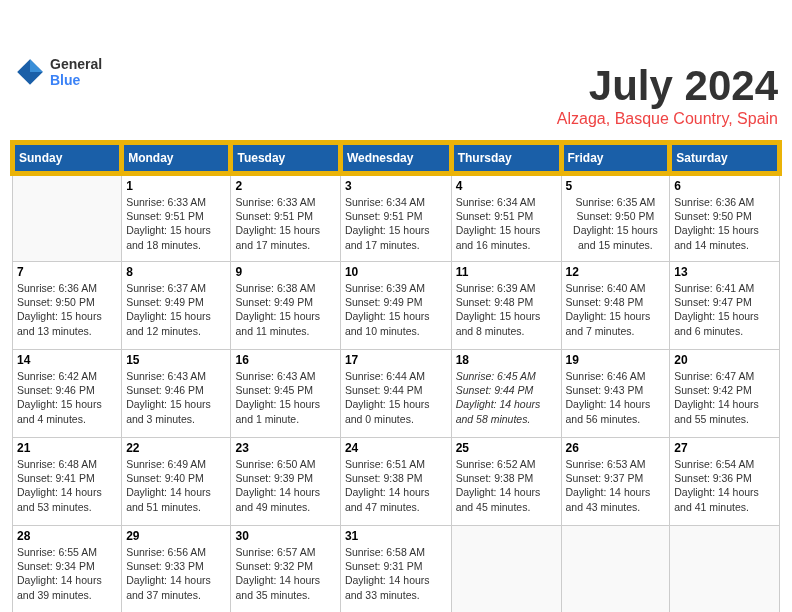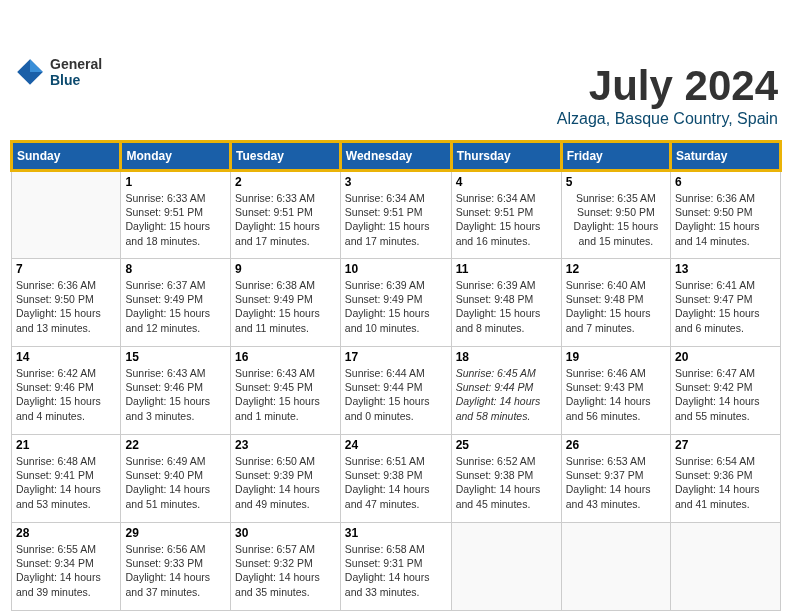--- a/index.html
+++ b/index.html
@@ -21,51 +21,51 @@
       display: flex;
       align-items: center;
     }
     .logo-text {
       display: flex;
       flex-direction: column;
       font-size: 14px;
       font-weight: bold;
     }
     .logo-general { color: #333; }
-    .logo-blue { color: #0c4a6e; }
+    .logo-blue { color: #3b82f6; }
     .logo-icon {
       width: 32px;
       height: 32px;
       margin-right: 4px;
     }
     .title-area {
       text-align: right;
     }
     .month-title {
       font-size: 42px;
       font-weight: bold;
       color: #333;
       margin-top: 46px;
     }
     .location-title {
       font-size: 16px;
-      color: #0c4a6e;
+      color: #ef4444;
     }
     .calendar {
       width: 100%;
       border-collapse: collapse;
       font-size: 11px;
     }
     .calendar th {
       background-color: #1a5fa8;
       color: #fff;
       padding: 6px 4px;
       text-align: left;
       font-size: 12px;
-      border: 3px solid #eab308;
+      border: 5px solid #eab308;
     }
     .calendar td {
       border: 1px solid #ccc;
       vertical-align: top;
       padding: 3px 4px;
       height: 88px;
       width: 113px;
     }
     .day-num {
       font-weight: bold;

